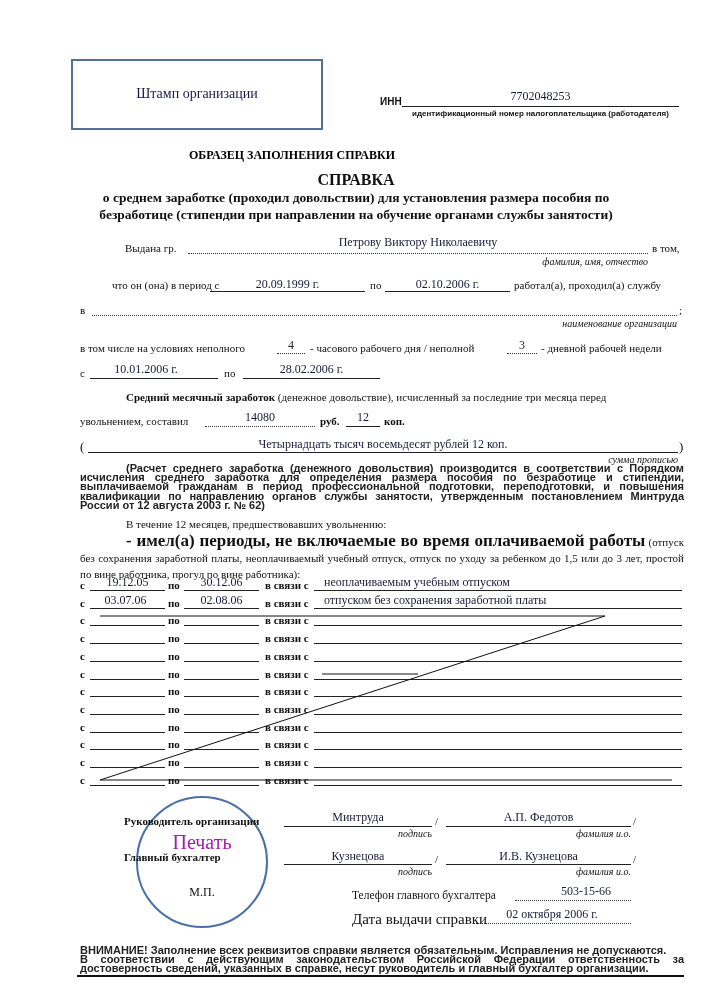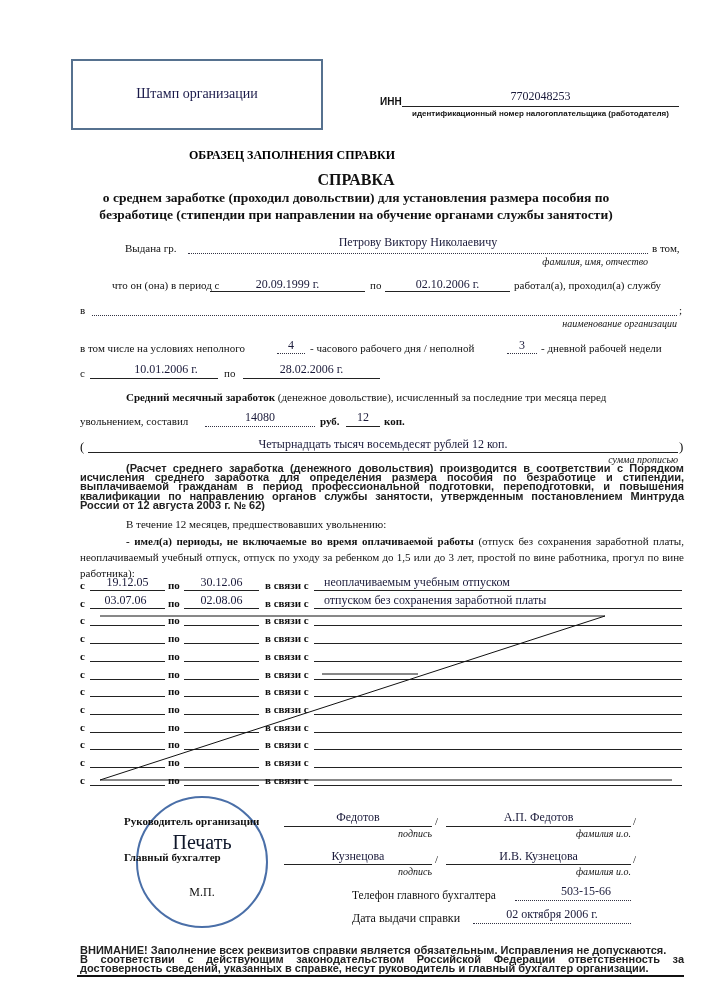--- a/index.html
+++ b/index.html
@@ -67,21 +67,21 @@
 
 <div class="abs lbl" style="left:80px;top:342px;">в том числе на условиях неполного</div>
 <div class="abs fill" style="left:277px;top:338px;width:28px;">4</div>
 <div class="dline" style="left:277px;top:353px;width:28px;"></div>
 <div class="abs lbl" style="left:310px;top:342px;">- часового рабочего дня / неполной</div>
 <div class="abs fill" style="left:507px;top:338px;width:30px;">3</div>
 <div class="dline" style="left:507px;top:353px;width:30px;"></div>
 <div class="abs lbl" style="left:541px;top:342px;">- дневной рабочей недели</div>
 
 <div class="abs lbl" style="left:80px;top:367px;">с</div>
-<div class="abs fill" style="left:102px;top:362px;width:128px;text-align:center;">10.01.2006 г.</div>
+<div class="abs fill" style="left:82px;top:362px;width:128px;text-align:center;">10.01.2006 г.</div>
 <div class="line" style="left:90px;top:378px;width:128px;"></div>
 <div class="abs lbl" style="left:224px;top:367px;">по</div>
 <div class="abs fill" style="left:243px;top:362px;width:137px;">28.02.2006 г.</div>
 <div class="line" style="left:243px;top:378px;width:137px;"></div>
 
 <div class="abs lbl" style="left:126px;top:391px;">
   <span class="blbl">Средний месячный заработок</span>
   <span>(денежное довольствие), исчисленный за последние три месяца перед</span>
 </div>
 <div class="abs lbl" style="left:80px;top:415px;">увольнением, составил</div>
@@ -95,21 +95,21 @@
 <div class="abs lbl" style="left:80px;top:439px;font-size:13px;">(</div>
 <div class="abs fill" style="left:88px;top:437px;width:590px;">Четырнадцать тысяч восемьдесят рублей 12 коп.</div>
 <div class="line" style="left:88px;top:452px;width:590px;"></div>
 <div class="abs lbl" style="left:679px;top:439px;font-size:13px;">)</div>
 <div class="abs cap" style="left:88px;top:454px;width:590px;">сумма прописью</div>
 
 <div class="abs nt" style="left:80px;top:464px;width:604px;text-align:justify;text-indent:46px;">(Расчет среднего заработка (денежного довольствия) производится в соответствии с Порядком исчисления среднего заработка для определения размера пособия по безработице и стипендии, выплачиваемой гражданам в период профессиональной подготовки, переподготовки, и повышения квалификации по направлению органов службы занятости, утвержденным постановлением Минтруда России от 12 августа 2003 г. № 62)</div>
 
 <div class="abs lbl" style="left:126px;top:518px;">В течение 12 месяцев, предшествовавших увольнению:</div>
 <div class="abs" style="left:80px;top:533px;width:604px;font-size:11px;line-height:16px;text-align:justify;text-indent:46px;">
-  <span class="blbl" style="font-size:11px;">- имел(а) периоды, не включаемые во время оплачиваемой работы</span><span> (отпуск без сохранения заработной платы, неоплачиваемый учебный отпуск, отпуск по уходу за ребенком до 1,5 или до 3 лет, простой по вине работника, прогул по вине работника):</span>
+  <span class="blbl" style="font-size:17px;">- имел(а) периоды, не включаемые во время оплачиваемой работы</span><span> (отпуск без сохранения заработной платы, неоплачиваемый учебный отпуск, отпуск по уходу за ребенком до 1,5 или до 3 лет, простой по вине работника, прогул по вине работника):</span>
 </div>
 
 <div id="rows-container">
     <div></div>
     <div class="abs blbl" style="left:80px;top:579px;">с</div>
     <div class="abs fill" style="left:90px;top:575px;width:75px;">19.12.05</div>
     <div class="line" style="left:90px;top:590px;width:75px;"></div>
     <div class="abs blbl" style="left:168px;top:579px;">по</div>
     <div class="abs fill" style="left:184px;top:575px;width:75px;">30.12.06</div>
     <div class="line" style="left:184px;top:590px;width:75px;"></div>
@@ -228,45 +228,45 @@
     <div class="line" style="left:314px;top:785px;width:368px;"></div>
   </div>
 
 <svg id="marks" width="712" height="1002">
   <polyline points="100,616 605,616 100,780 672,780" fill="none" stroke="#111" stroke-width="1"></polyline>
   <line x1="322" y1="674" x2="418" y2="674" stroke="#111" stroke-width="1"></line>
   <circle cx="202" cy="862" r="65" fill="none" stroke="#4a6fa8" stroke-width="2"></circle>
 </svg>
 
 <div class="abs blbl" style="left:124px;top:815px;">Руководитель организации</div>
-<div class="abs fill" style="left:284px;top:810px;width:148px;">Федотов</div>
+<div class="abs fill" style="left:284px;top:810px;width:148px;">Минтруда</div>
 <div class="line" style="left:284px;top:826px;width:148px;"></div>
 <div class="abs lbl" style="left:435px;top:815px;">/</div>
 <div class="abs fill" style="left:446px;top:810px;width:185px;">А.П. Федотов</div>
 <div class="line" style="left:446px;top:826px;width:185px;"></div>
 <div class="abs lbl" style="left:633px;top:815px;">/</div>
 <div class="abs cap" style="left:284px;top:828px;width:148px;">подпись</div>
 <div class="abs cap" style="left:446px;top:828px;width:185px;">фамилия и.о.</div>
 
 <div class="abs blbl" style="left:124px;top:851px;">Главный бухгалтер</div>
 <div class="abs fill" style="left:284px;top:849px;width:148px;">Кузнецова</div>
 <div class="line" style="left:284px;top:864px;width:148px;"></div>
 <div class="abs lbl" style="left:435px;top:853px;">/</div>
 <div class="abs fill" style="left:446px;top:849px;width:185px;">И.В. Кузнецова</div>
 <div class="line" style="left:446px;top:864px;width:185px;"></div>
 <div class="abs lbl" style="left:633px;top:853px;">/</div>
 <div class="abs cap" style="left:284px;top:866px;width:148px;">подпись</div>
 <div class="abs cap" style="left:446px;top:866px;width:185px;">фамилия и.о.</div>
 
-<div class="abs" style="left:150px;top:831px;width:104px;text-align:center;font-size:20px;color:#0f172a;">Печать</div>
+<div class="abs" style="left:150px;top:831px;width:104px;text-align:center;font-size:20px;color:#a21caf;">Печать</div>
 <div class="abs lbl" style="left:150px;top:885px;width:104px;text-align:center;font-size:12px;">М.П.</div>
 
 <div class="abs lbl" style="left:352px;top:889px;font-size:11.5px;">Телефон главного бухгалтера</div>
 <div class="abs fill" style="left:528px;top:884px;width:116px;">503-15-66</div>
 <div class="dline" style="left:515px;top:900px;width:116px;"></div>
 
-<div class="abs lbl" style="left:352px;top:911px;font-size:12px;">Дата выдачи справки</div>
+<div class="abs lbl" style="left:352px;top:911px;font-size:15px;">Дата выдачи справки</div>
 <div class="abs fill" style="left:473px;top:907px;width:158px;">02 октября 2006 г.</div>
 <div class="dline" style="left:473px;top:923px;width:158px;"></div>
 
 <div class="abs nt" style="left:80px;top:946px;width:604px;">ВНИМАНИЕ! Заполнение всех реквизитов справки является обязательным. Исправления не допускаются.</div>
 <div class="abs nt" style="left:80px;top:955px;width:604px;text-align:justify;">В соответствии с действующим законодательством Российской Федерации ответственность за достоверность сведений, указанных в справке, несут руководитель и главный бухгалтер организации.</div>
 <div class="abs" style="left:77px;top:975px;width:607px;height:2px;background:#111;"></div>
 
 </body></html>

